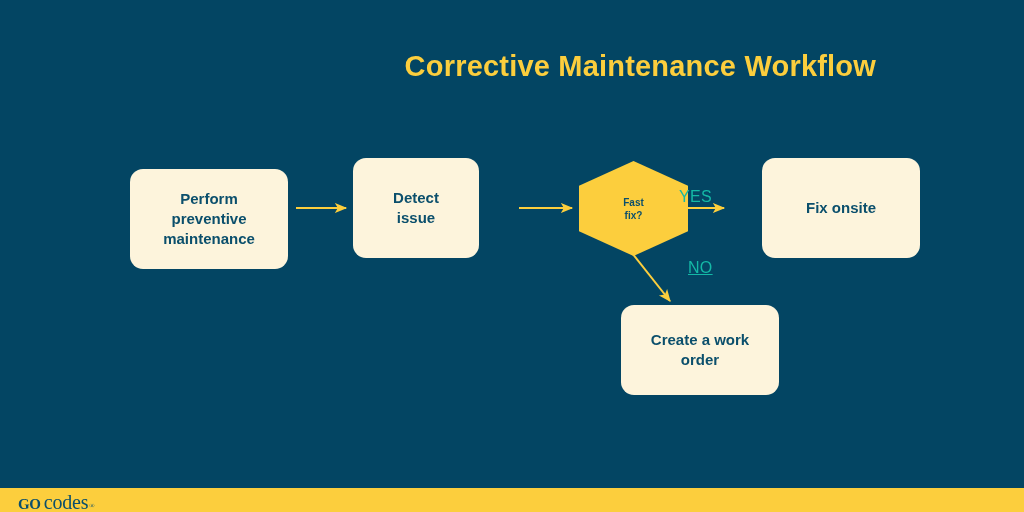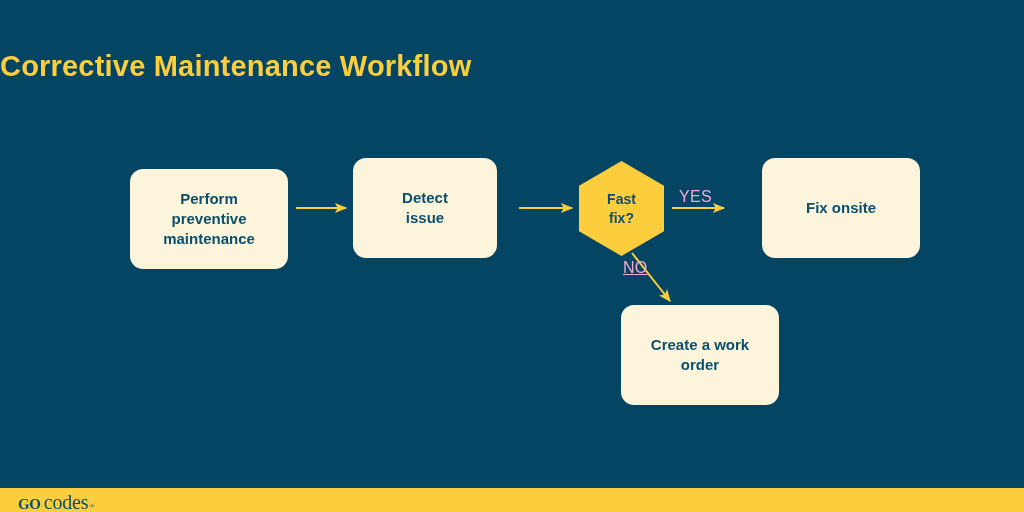--- a/index.html
+++ b/index.html
@@ -11,21 +11,21 @@
   #canvas {
     position: relative;
     width: 1024px; height: 512px;
     background: #034563;
   }
   
   .title {
     position: absolute;
     left: 0; top: 50px;
     width: 876px;
-    text-align: left;
+    text-align: right;
     font-size: 29px;
     font-weight: bold;
     color: #FCCE3D;
     letter-spacing: 0.2px;
   }
   
   .node {
     position: absolute;
     background: #FDF4DC;
     border-radius: 13px;
@@ -34,59 +34,59 @@
     justify-content: center;
     text-align: center;
     color: #0B4F6C;
     font-weight: bold;
     font-size: 15px;
     line-height: 1.32;
     padding: 6px 10px;
     white-space: pre-line;
   }
   #node-preventive { left: 130px; top: 158px; width: 158px; height: 100px; margin-top: 11px; }
-  #node-detect     { left: 353px; top: 158px; width: 144px; height: 100px; }
+  #node-detect     { left: 353px; top: 158px; width: 126px; height: 100px; }
   #node-fix-onsite { left: 730px; top: 158px; width: 158px; height: 100px; margin-left: 32px; }
-  #node-work-order { left: 621px; top: 305px; width: 158px; height: 100px; }
+  #node-work-order { left: 621px; top: 305px; width: 158px; height: 90px; }
 
   
   #node-fast-fix {
     position: absolute;
     left: 579px; top: 161px;
-    width: 85px; height: 95px;
+    width: 109px; height: 95px;
     background: #FCCE3D;
     -webkit-clip-path: polygon(50% 0%, 100% 26%, 100% 74%, 50% 100%, 0% 74%, 0% 26%);
     clip-path: polygon(50% 0%, 100% 26%, 100% 74%, 50% 100%, 0% 74%, 0% 26%);
     display: flex;
     align-items: center;
     justify-content: center;
     text-align: center;
     color: #0B4F6C;
     font-weight: bold;
-    font-size: 14px;
+    font-size: 10px;
     line-height: 1.3;
     white-space: pre-line;
   }
   
   #arrows {
     position: absolute;
     left: 0; top: 0;
     width: 1024px; height: 512px;
     pointer-events: none;
   }
   
   .edge-label {
     position: absolute;
-    color: #f9a8d4;
+    color: #14b8a6;
     font-size: 16px;
     font-weight: normal;
     letter-spacing: 0.3px;
   }
   #label-yes { left: 679px; top: 188px; }
-  #label-no  { left: 623px; top: 259px; text-decoration: underline; }
+  #label-no  { left: 688px; top: 259px; text-decoration: underline; }
 
   
   #footer {
     position: absolute;
     left: 0; top: 488px;
     width: 1024px; height: 24px;
     background: #FCCE3D;
   }
   #logo {
     position: absolute;

